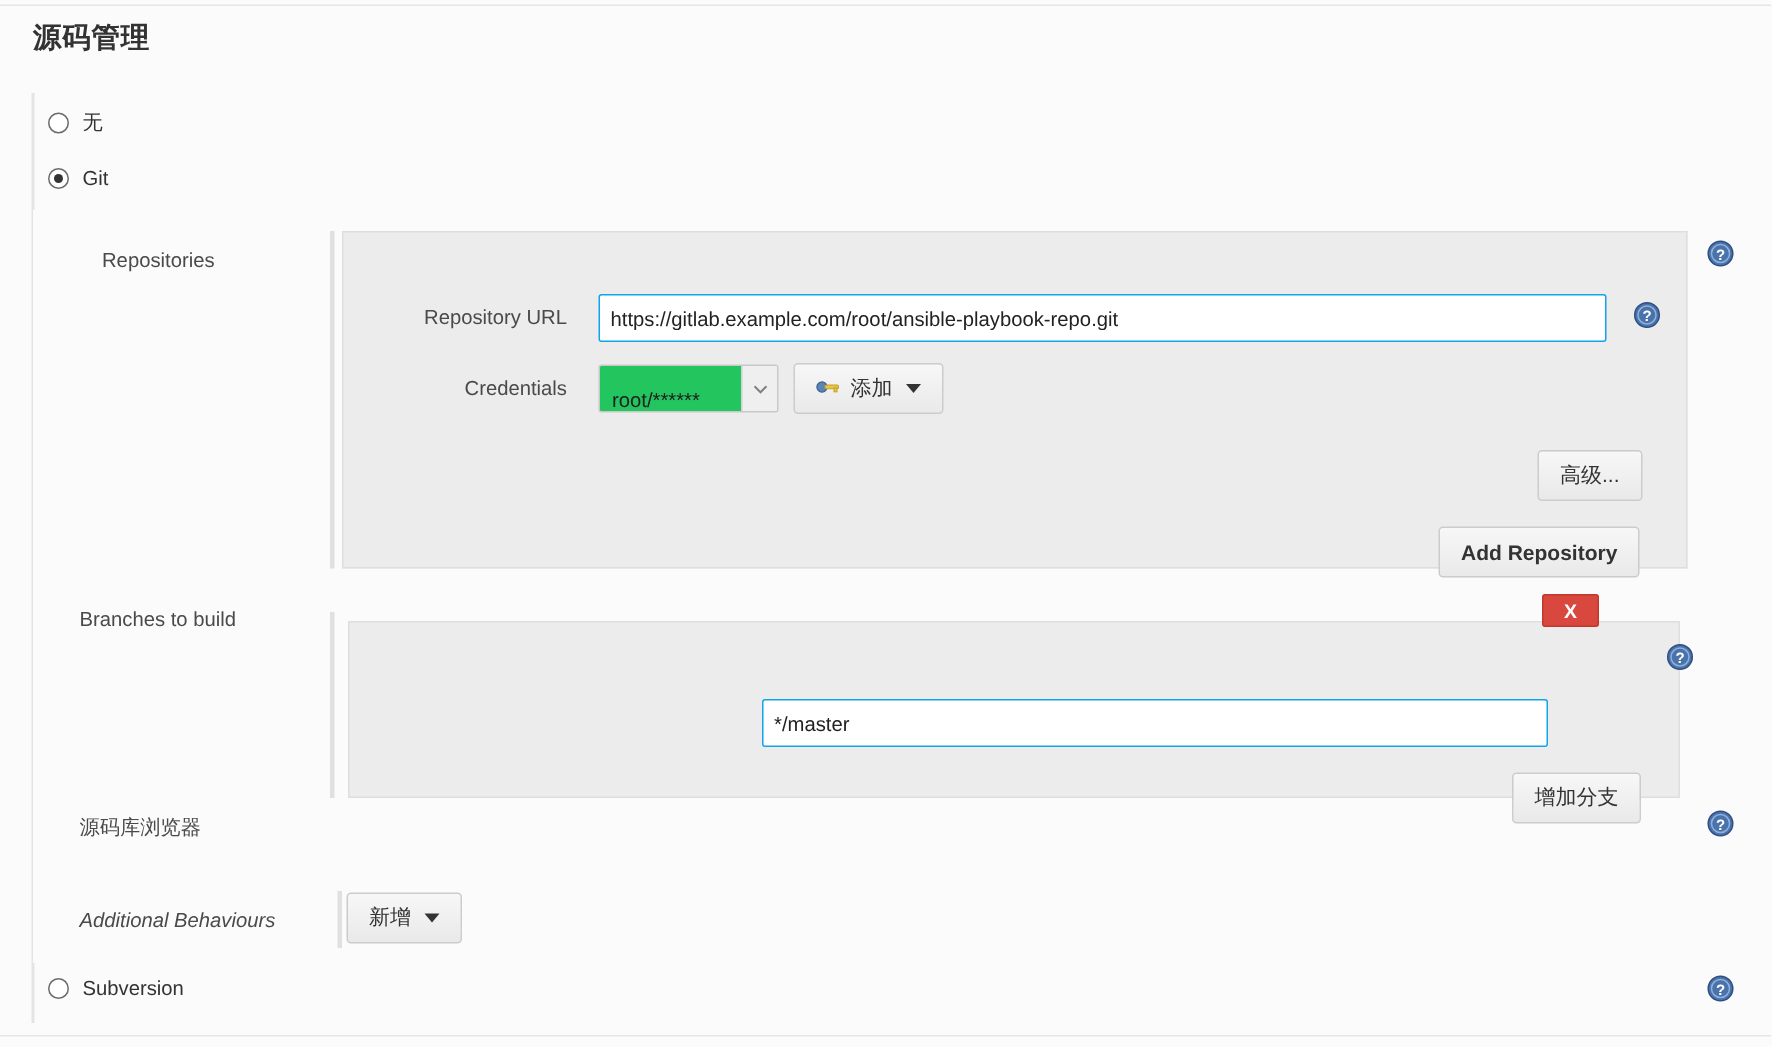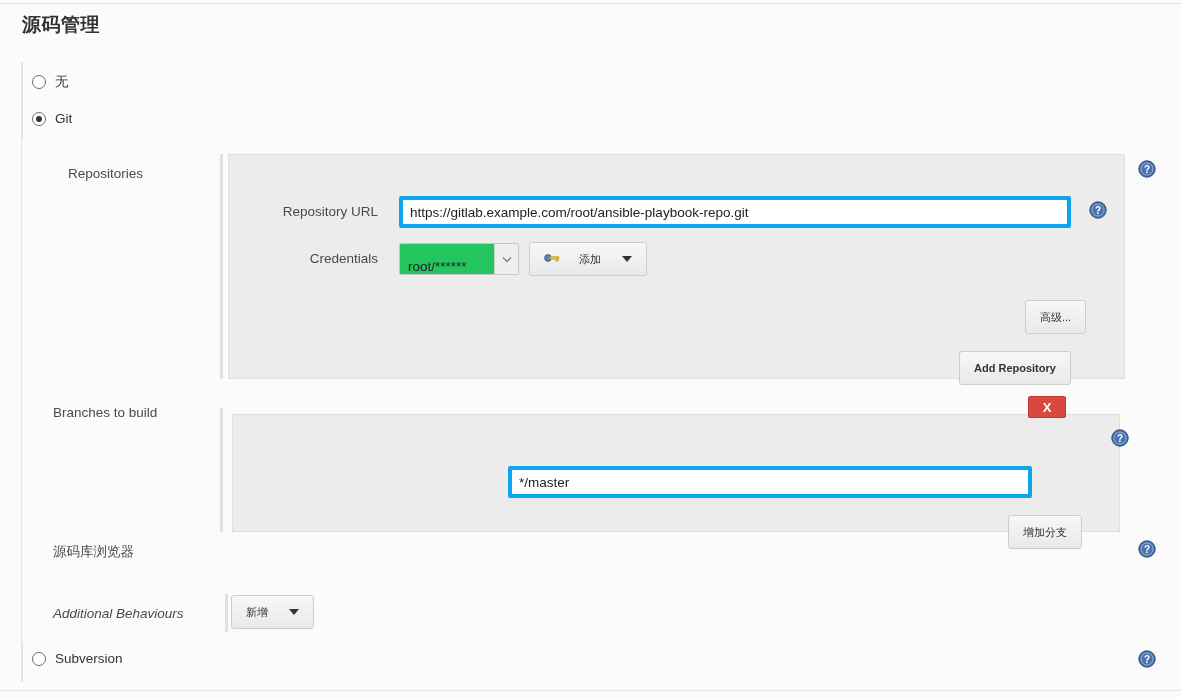--- a/index.html
+++ b/index.html
@@ -96,21 +96,21 @@
   .field-label {
     position: absolute;
     font-size: 13.5px;
     color: #4a4a4a;
     text-align: right;
   }
 
   input.txt {
     position: absolute;
     height: 32px;
-    border: 4px solid #0ea5e9;
+    border: 1px solid #0ea5e9;
     background: #fff;
     font-family: "Liberation Sans", "DejaVu Sans", sans-serif;
     font-size: 13.5px;
     color: #222;
     padding: 0 7px;
     border-radius: 2px;
     outline: none;
   }
 
   
@@ -143,27 +143,27 @@
   }
   .select.plain .chev { background: #f4f4f4; }
   .chev svg { display: block; }
 
   
   .btn {
     position: absolute;
     display: inline-flex;
     align-items: center;
     justify-content: flex-end;
-    gap: 19px;
+    gap: 7px;
     height: 34px;
     padding: 0 14px;
     background: linear-gradient(#f7f7f7, #e9e9e9);
     border: 1px solid #ccc;
     border-radius: 3px;
-    font-size: 11px;
+    font-size: 14px;
     color: #333;
     cursor: pointer;
     white-space: nowrap;
   }
   .btn.bold { font-weight: bold; }
   .caret {
     width: 0; height: 0;
     border-left: 5px solid transparent;
     border-right: 5px solid transparent;
     border-top: 6px solid #333;

